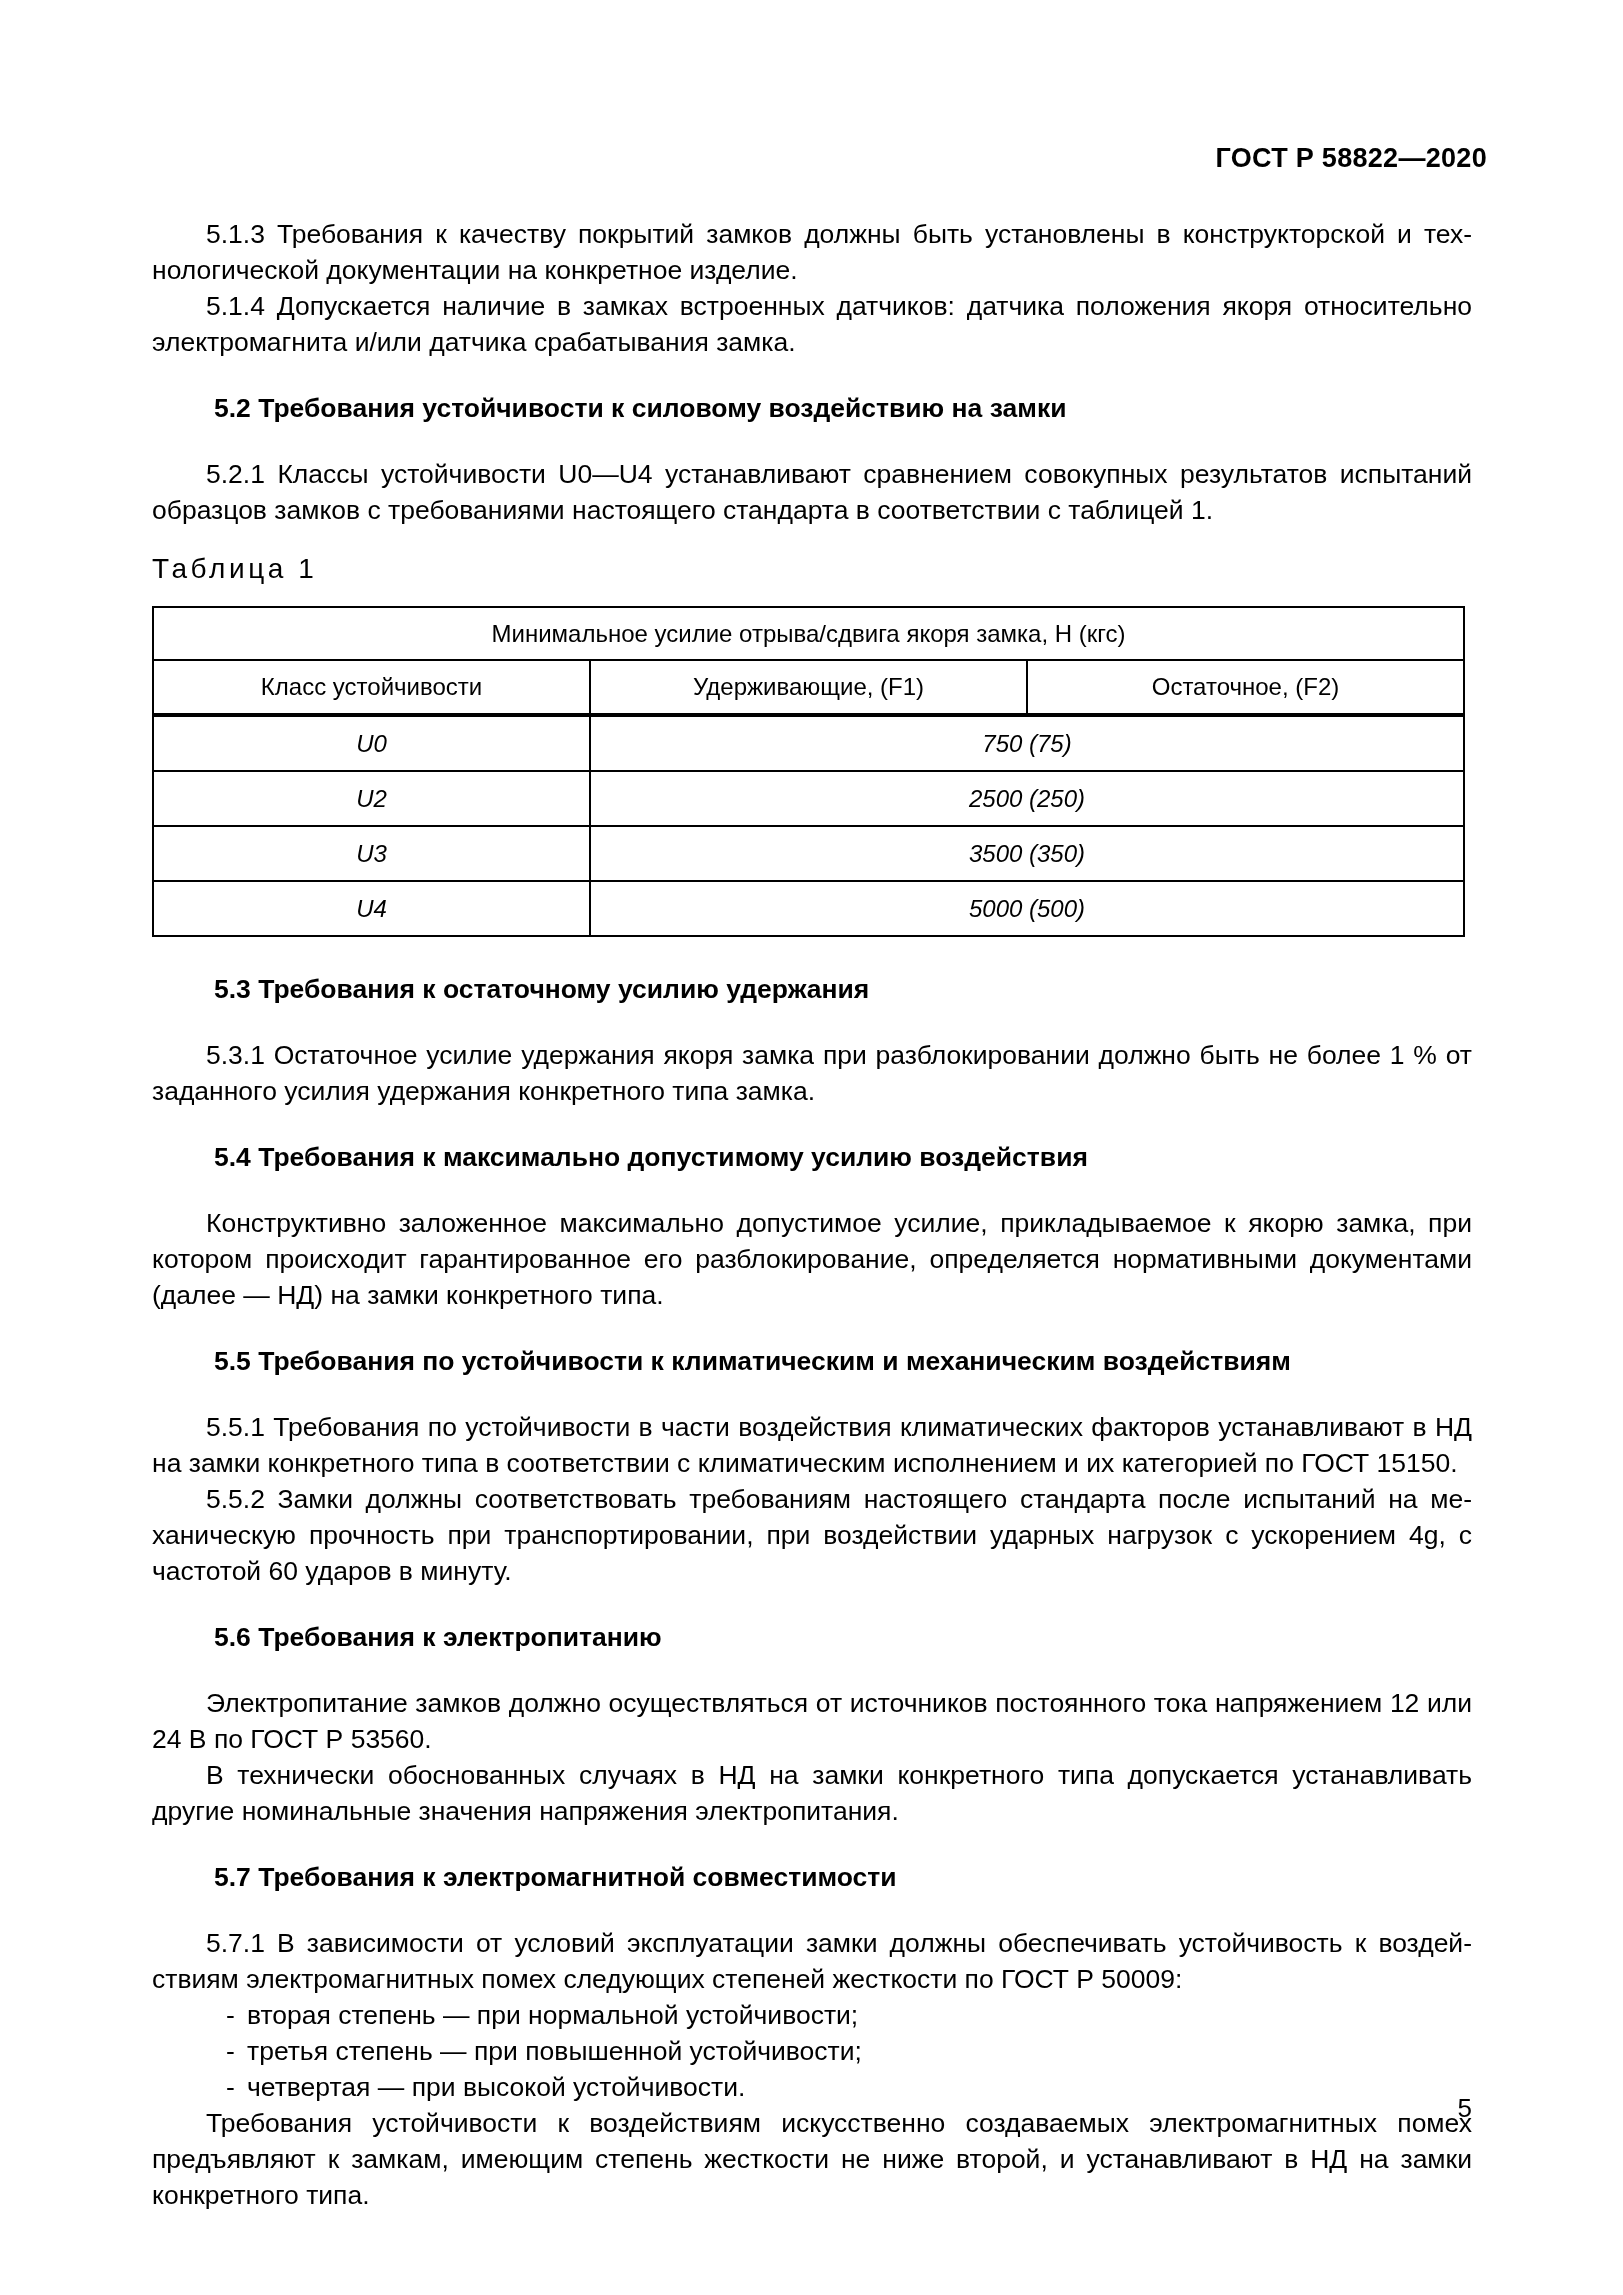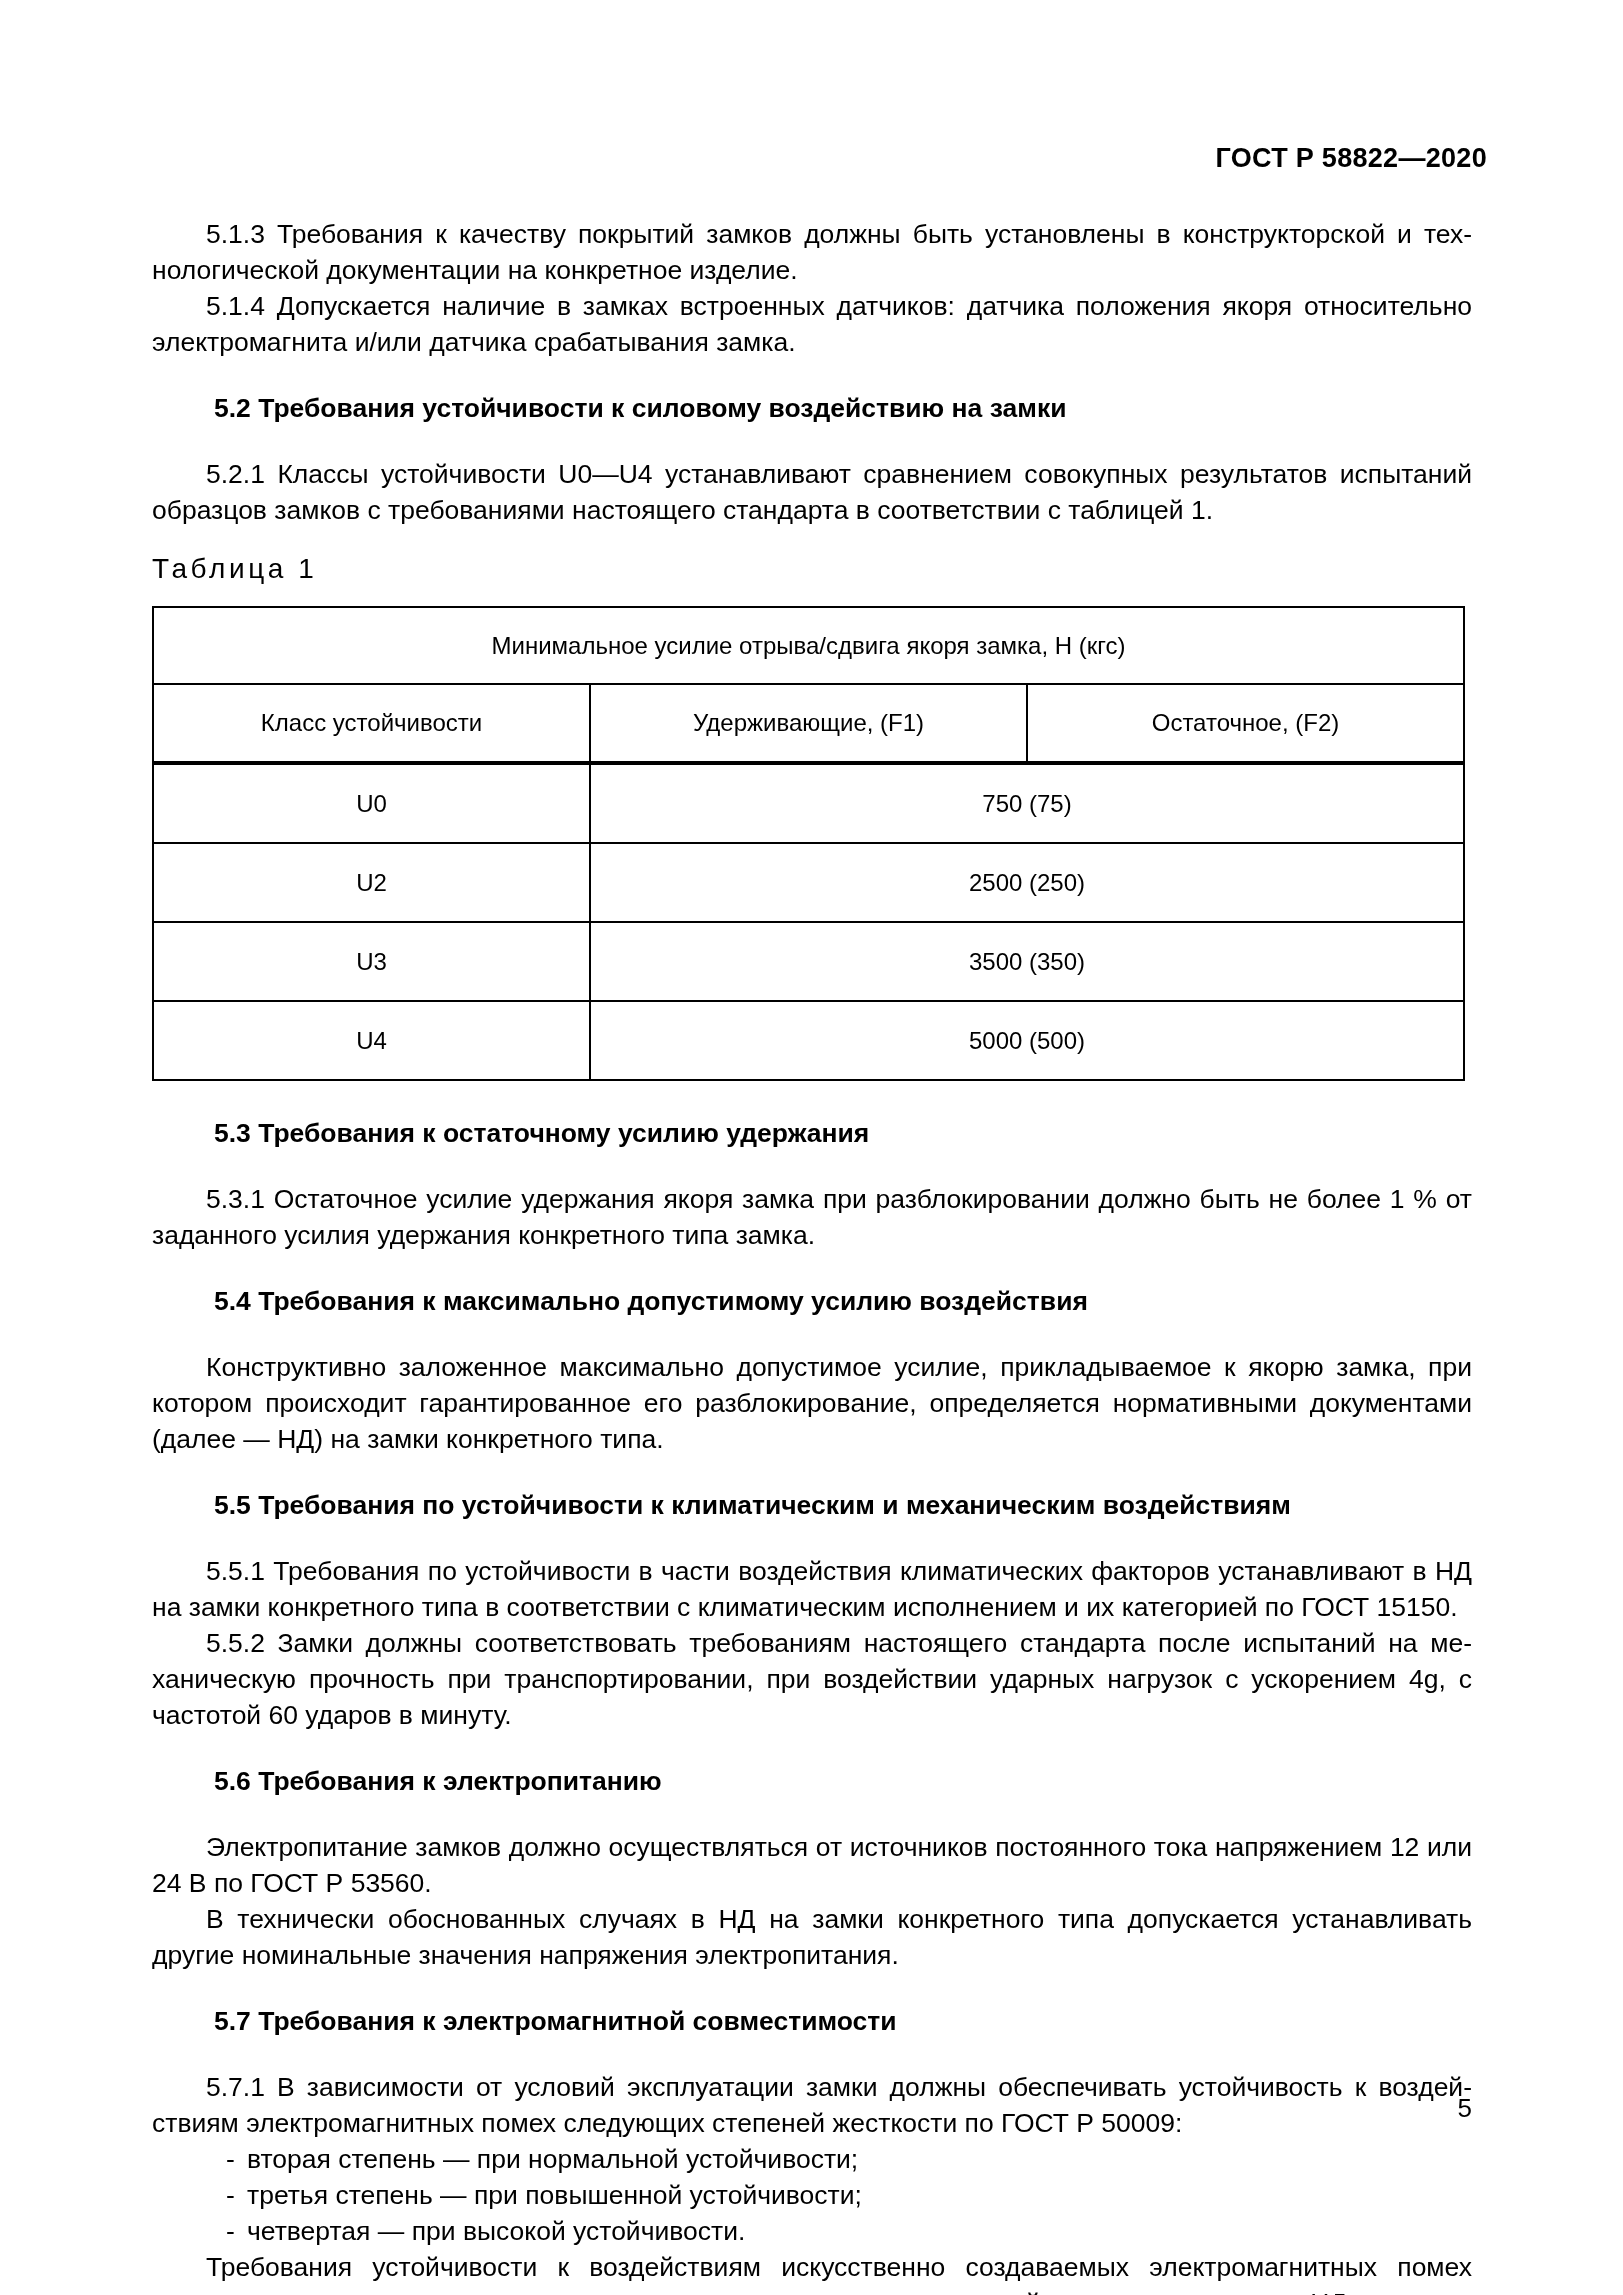--- a/index.html
+++ b/index.html
@@ -80,34 +80,35 @@
     border-collapse: collapse;
     width: 1313px;
     margin: 0;
     table-layout: fixed;
     font-size: 24px;
   }
   table.gost td {
     border: 2px solid #000;
     text-align: center;
     vertical-align: middle;
-    padding: 12px;
+    padding: 0;
     font-weight: normal;
   }
   td.span-head {
     height: 51px;
   }
   td.col-head {
     height: 52px;
   }
   tr.head-last td {
     border-bottom: 4.6px solid #000;
   }
   td.body-cell {
     height: 53px;
+    font-style: italic;
   }
   .col-a { width: 500px; }
   .col-b { width: 371px; }
   .col-c { width: 443px; }
 
   
   ul.dash-list {
     margin: 0;
     padding: 0;
     list-style: none;

